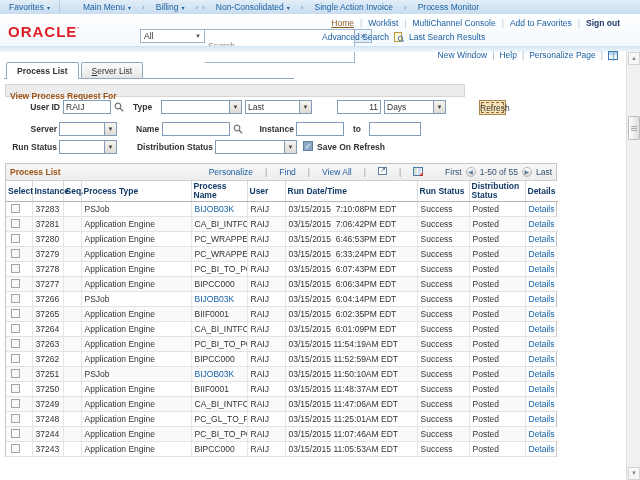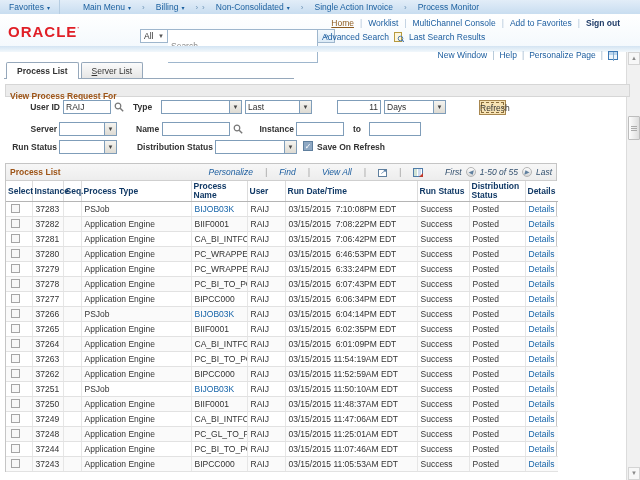--- a/index.html
+++ b/index.html
@@ -16,21 +16,21 @@
   }
   .bc-item { padding:0 9px; display:flex; align-items:center; gap:3px; height:14px; cursor:default; }
   .bc-item.fav { border-right:1px solid #b6cde2; margin-right:14px; }
   .bc-arrow { font-size:6px; color:#1a5f9e; }
   .bc-sep { color:#6f94b5; font-size:8px; padding:0 2px; }
   
   .banner { position:absolute; top:14px; left:0; width:640px; height:32px; background:linear-gradient(#ffffff,#f4f9fd); }
   .logo { position:absolute; left:8px; top:9px; font-size:15px; font-weight:bold; letter-spacing:1px; color:#e01e26; font-family:"Liberation Sans",sans-serif; }
   .logo sup { font-size:6px; }
   .searchgrp { position:absolute; left:140px; top:15px; height:14px; display:flex; }
-  .scopebox { width:28px; height:14px; border:1px solid #9eb6cd; background:#fff; display:flex; align-items:center; justify-content:space-between; padding:0 3px; }
+  .scopebox { width:65px; height:14px; border:1px solid #9eb6cd; background:#fff; display:flex; align-items:center; justify-content:space-between; padding:0 3px; }
   .scopebox .arr { font-size:6px; color:#555; }
   .searchinput { width:150px; height:14px; border:1px solid #9eb6cd; border-left:none; padding:16px 3px; font-size:8.5px; font-family:"Liberation Sans",sans-serif; color:#333; }
   .searchinput::placeholder { color:#8a8a8a; }
   .searchbtn { width:17px; height:14px; border:1px solid #9eb6cd; border-left:none; background:linear-gradient(#f4f9fd,#dcebf7); color:#1a5f9e; font-size:9px; line-height:12px; text-align:center; cursor:pointer; }
   .toplinks { position:absolute; right:20px; top:4px; display:flex; align-items:center; gap:6px; font-size:8.5px; }
   .toplinks .lnk { color:#1a5c9e; cursor:pointer; }
   .toplinks .lnk.current { color:#8d5a1e; text-decoration:underline; }
   .toplinks .lnk.signout { color:#1d3a66; font-weight:bold; }
   .toplinks .pipe { color:#b0c4d8; }
   .subsearch { position:absolute; left:322px; top:18px; display:flex; align-items:flex-start; gap:5px; color:#1a5c9e; }
@@ -51,38 +51,38 @@
   .vs-thumb:after { content:""; position:absolute; left:2px; right:2px; top:9px; height:5px;
       background:repeating-linear-gradient(#aaa 0,#aaa 1px,transparent 1px,transparent 2px); }
   
   .tabbar { position:absolute; top:62px; left:4px; width:290px; height:17px; border-bottom:1px solid #96a8bb; display:flex; align-items:flex-end; gap:2px; padding-left:2px; }
   .tab { height:16px; padding:0 10px; display:flex; align-items:center; border:1px solid #96a8bb; border-bottom:none; border-radius:2px 2px 0 0; cursor:pointer; }
   .tab.active { background:#fff; font-weight:bold; color:#333; position:relative; }
   .tab.active:after { content:""; position:absolute; left:0; right:0; bottom:-1px; height:1px; background:#fff; }
   .tab.inactive { background:linear-gradient(#fbfbfb,#e6e6e6); color:#333; }
   .tab u { text-decoration:underline; }
   
-  .gb-header { position:absolute; top:84px; left:5px; width:625px; height:13px; background:#ececec; border:1px solid #d6d6d6;
+  .gb-header { position:absolute; top:84px; left:5px; width:460px; height:13px; background:#ececec; border:1px solid #d6d6d6;
       font-weight:bold; color:#9d5417; padding:6px 0 0 4px; }
   
   .frow { position:absolute; left:5px; height:15px; }
   .flabel { position:absolute; top:2px; font-weight:bold; color:#333; white-space:nowrap; }
   .tinput { position:absolute; top:0; height:14px; border:1px solid #7f9db9; background:#fff; font-size:8.5px; padding:0 2px; font-family:"Liberation Sans",sans-serif; color:#333; }
   .pselect { position:absolute; top:0; height:14px; border:1px solid #7f9db9; background:#fff; display:flex; cursor:pointer; }
   .pselect .val { flex:1; padding:1px 2px 0 2px; overflow:hidden; white-space:nowrap; }
   .pselect .db { width:12px; border-left:1px solid #7f9db9; background:linear-gradient(#f5f4f0,#dedbd3); color:#444; font-size:6px; text-align:center; line-height:12px; }
   .magicon { position:absolute; top:2px; cursor:pointer; }
   .refresh-btn { position:absolute; top:0; height:15px; background:#f7e3b5; border:1px solid #a8874f; outline:1px dashed #8a6d3b; outline-offset:-3px;
       font-size:8.5px; text-align:center; padding-top:2px; color:#333; cursor:pointer; font-family:"Liberation Sans",sans-serif; }
   .pcheck { position:absolute; top:1px; width:10px; height:10px; background:#8ea8c3; border:1px solid #5f7f9e; color:#fff; font-size:8px; line-height:9px; text-align:center; cursor:pointer; }
   
   .grid { position:absolute; top:163px; left:5px; width:552px; border:1px solid #c5c5c5; border-bottom:none; background:#fff; }
   .grid-titlebar { height:17px; background:linear-gradient(#f7f7f7,#ededed); border-bottom:1px solid #cfcfcf; display:flex; align-items:center; padding:0 4px; }
   .grid-title { font-weight:bold; color:#9d5417; }
-  .grid-tools { margin-left:auto; display:flex; align-items:flex-end; gap:12px;font-style:italic; }
+  .grid-tools { margin-left:auto; display:flex; align-items:flex-start; gap:12px; }
   .grid-tools .lnk { color:#1a5c9e; cursor:pointer; }
   .grid-tools .pipe { color:#999; }
   .popup-icon { width:9px; height:8px; border:1px solid #5f7f9e; background:#fff; position:relative; display:inline-block; cursor:pointer; }
   .popup-icon:after { content:"\2197"; position:absolute; left:1px; top:-2px; font-size:7px; color:#2d5f93; }
   .dl-icon { width:10px; height:9px; border:1px solid #4e7ba8; display:inline-block; position:relative; cursor:pointer;
       background:linear-gradient(90deg,#cfe2d4 0 3px,#fff 3px 4px,#cddcef 4px 7px,#fff 7px 8px,#cfe2d4 8px); }
   .dl-icon:after { content:""; position:absolute; right:-1px; bottom:-1px; border-left:4px solid transparent; border-bottom:4px solid #c0392b; }
   .pager { display:flex; align-items:center; gap:4px; margin-left:10px; color:#33506e; }
   .pgbtn { width:10px; height:10px; border-radius:50%; background:linear-gradient(#fdfdfd,#d8d8d8); border:1px solid #b5b5b5; color:#5f7f9e; font-size:6px; line-height:9px; text-align:center; cursor:pointer; }
   table.ptable { width:552px; border-collapse:collapse; table-layout:fixed; }
@@ -311,32 +311,20 @@
             <td>PSJob</td>
             <td><span class="lnk">BIJOB03K</span></td>
             <td>RAIJ</td>
             <td>03/15/2015  7:10:08PM EDT</td>
             <td>Success</td>
             <td>Posted</td>
             <td><span class="lnk">Details</span></td>
           </tr>
           <tr>
             <td><span class="rowcb"></span></td>
-            <td>37282</td>
-            <td></td>
-            <td>Application Engine</td>
-            <td><span>BIIF0001</span></td>
-            <td>RAIJ</td>
-            <td>03/15/2015  7:08:22PM EDT</td>
-            <td>Success</td>
-            <td>Posted</td>
-            <td><span class="lnk">Details</span></td>
-          </tr>
-          <tr>
-            <td><span class="rowcb"></span></td>
             <td>37281</td>
             <td></td>
             <td>Application Engine</td>
             <td><span>CA_BI_INTFC</span></td>
             <td>RAIJ</td>
             <td>03/15/2015  7:06:42PM EDT</td>
             <td>Success</td>
             <td>Posted</td>
             <td><span class="lnk">Details</span></td>
           </tr>

